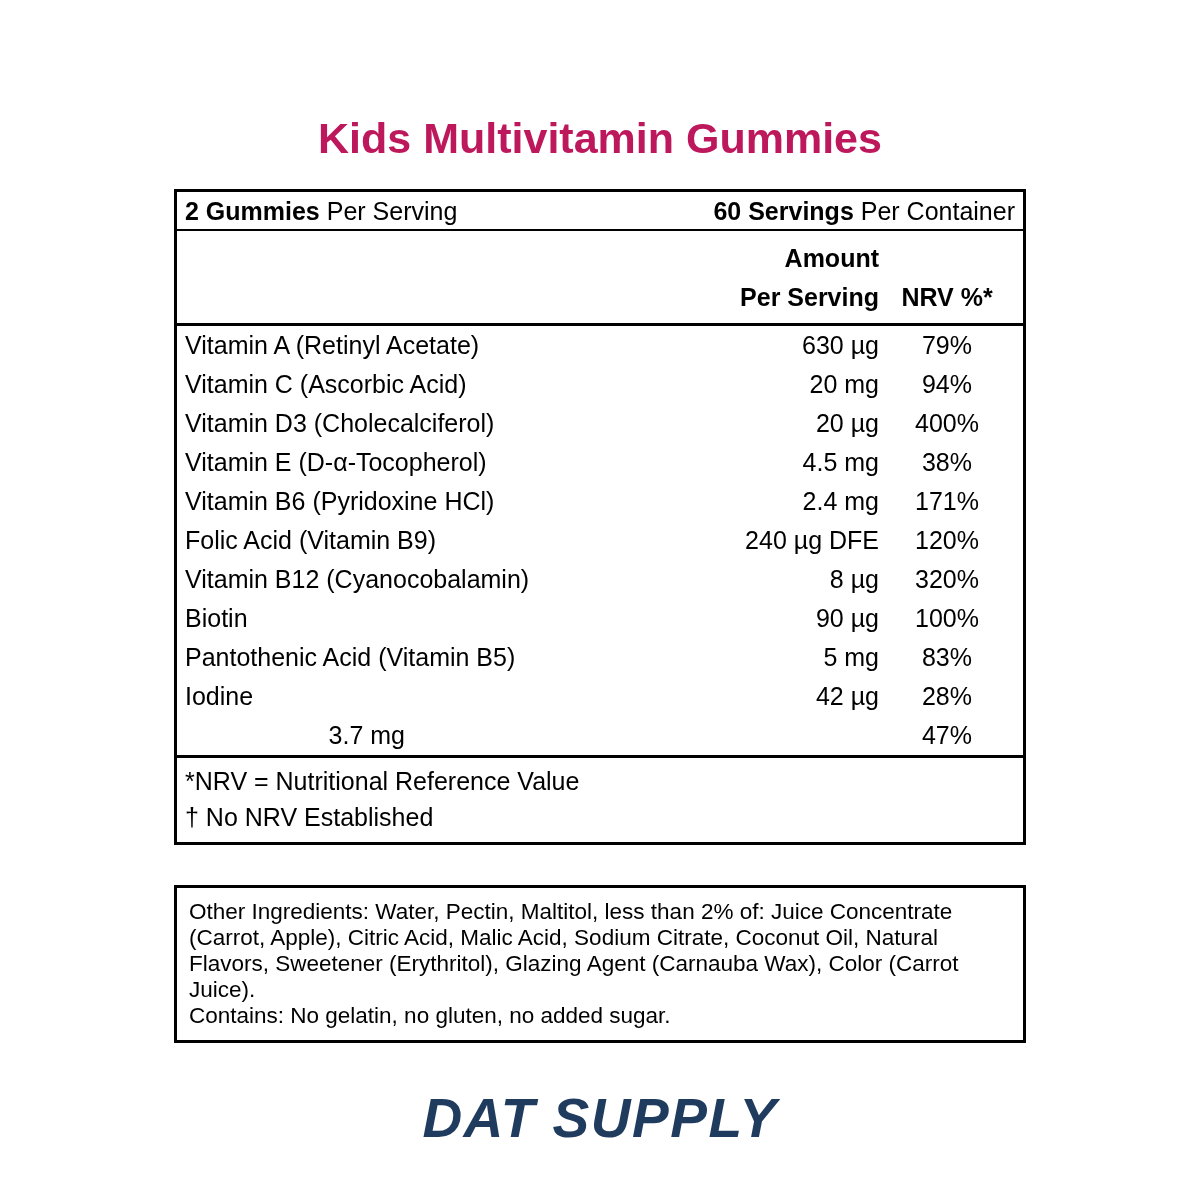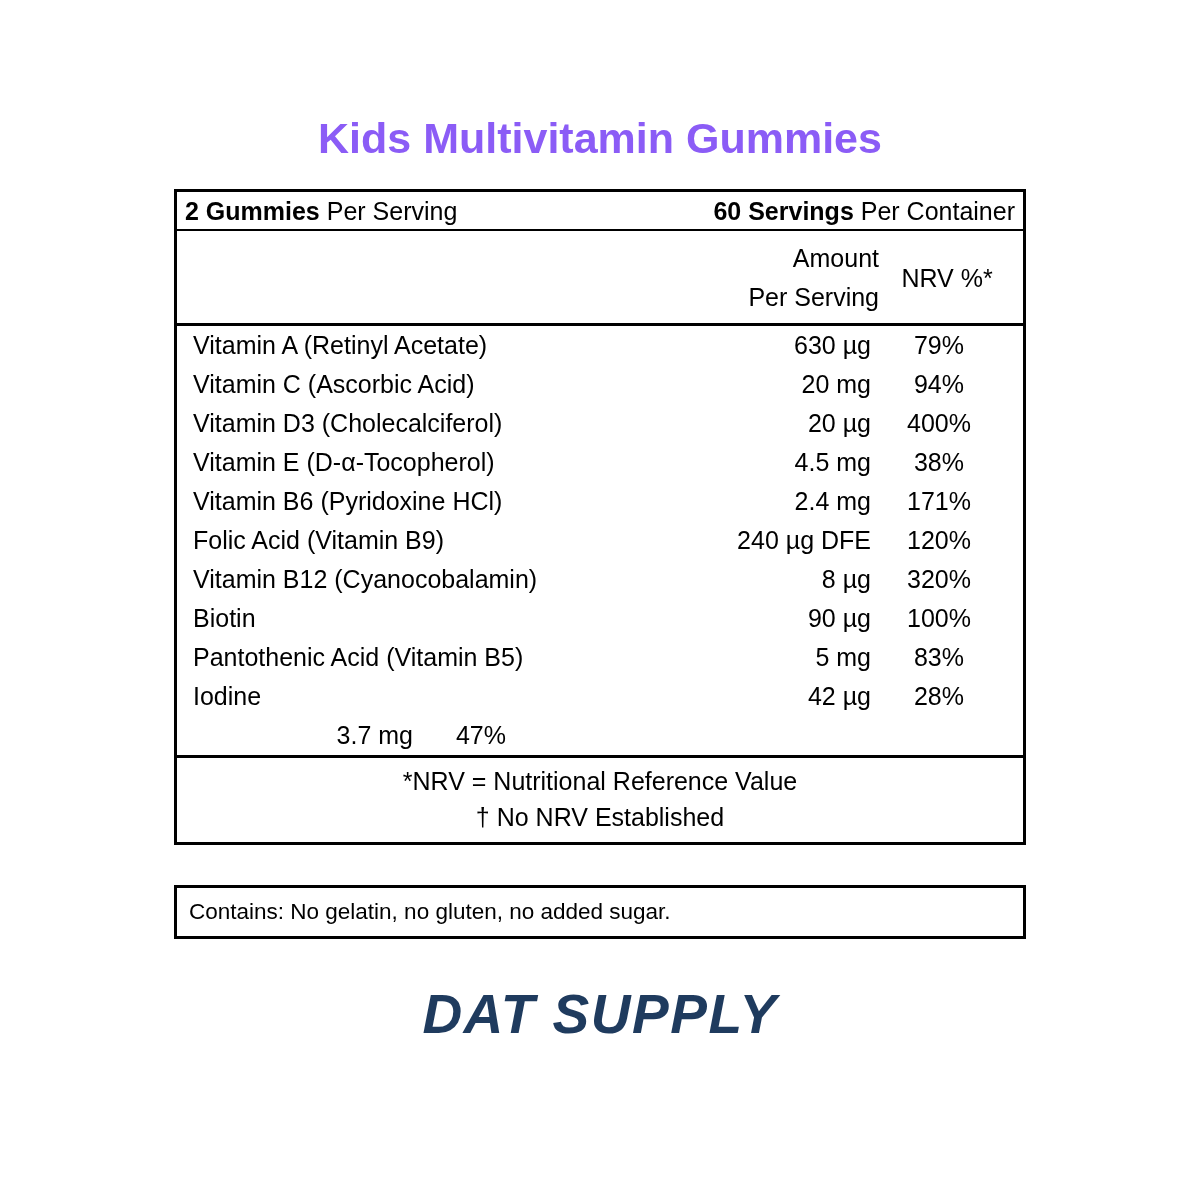--- a/index.html
+++ b/index.html
@@ -3,46 +3,46 @@
 <meta charset="utf-8">
 <style>
   html, body { margin:0; padding:0; background:#ffffff; }
   body { font-family:"Liberation Sans", sans-serif; color:#000; }
   .page {
     position:relative; width:1200px; height:1200px; margin:0 auto;
     background:#ffffff; overflow:hidden;
   }
   .title {
     margin:0; padding-top:114px; text-align:center;
-    font-size:43px; font-weight:bold; color:#8b5cf6; line-height:1.15;
+    font-size:43px; font-weight:bold; color:#be185d; line-height:1.15;
   }
   .panel {
     width:852px; margin:26px auto 0; border:3px solid #000;
     box-sizing:border-box; background:#fff;
   }
   .serving-row {
     display:flex; justify-content:space-between; align-items:center;
     height:36px; padding:1px 8px 0; box-sizing:content-box;
     border-bottom:2px solid #000; font-size:25px; white-space:nowrap;
   }
   .serving-row b { font-weight:bold; }
   .colhead {
-    display:flex; align-items:center;
-    padding:8px 8px 6px; border-bottom:3px solid #000; font-size:25px;
+    display:flex; align-items:flex-end;
+    padding:8px 8px 6px; border-bottom:3px solid #000; font-size:25px;font-weight:bold;
   }
   .colhead .spacer { flex:1 1 auto; }
   .amount-head { width:220px; text-align:right; line-height:39px; white-space:nowrap; }
   .nrv-head { width:136px; text-align:center; line-height:39px; white-space:nowrap; }
-  .nrow { display:flex; align-items:center; height:39px; padding:0 16px; font-size:25px; }
+  .nrow { display:flex; align-items:center; height:39px; padding:0 8px; font-size:25px;justify-content:space-between; }
   .nname { flex:1 1 auto; white-space:nowrap; }
   .namount { width:220px; text-align:right; white-space:nowrap; }
   .nnrv { width:136px; text-align:center; white-space:nowrap; }
   .footnotes {
     border-top:3px solid #000; padding:5px 8px 7px;
-    font-size:25px; line-height:36px;text-align:center;
+    font-size:25px; line-height:36px;
   }
   .ingredients {
     width:852px; margin:40px auto 0; border:3px solid #000;
     box-sizing:border-box; padding:11px 12px; background:#fff;
     font-size:22.5px; line-height:26px;
   }
   .brand {
     margin-top:42px; text-align:center;
     font-size:55px; font-weight:bold; letter-spacing:1.5px;
     color:#1f3b5e; line-height:1.2;font-style:italic;
@@ -129,18 +129,19 @@
     </div>
 
     <div class="footnotes">
       <div>*NRV = Nutritional Reference Value</div>
       <div>† No NRV Established</div>
     </div>
 
   </div>
 
   <div class="ingredients">
+    <div>Other Ingredients: Water, Pectin, Maltitol, less than 2% of: Juice Concentrate (Carrot, Apple), Citric Acid, Malic Acid, Sodium Citrate, Coconut Oil, Natural Flavors, Sweetener (Erythritol), Glazing Agent (Carnauba Wax), Color (Carrot Juice).</div>
     <div>Contains: No gelatin, no gluten, no added sugar.</div>
   </div>
 
   <div class="brand">DAT SUPPLY</div>
 
 </div>
 
 </body></html>

